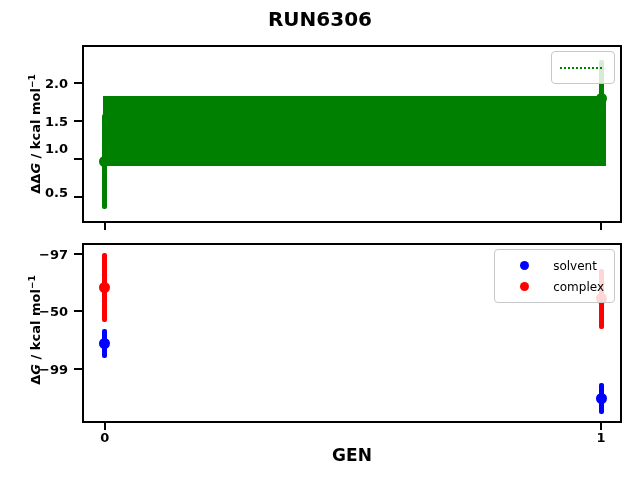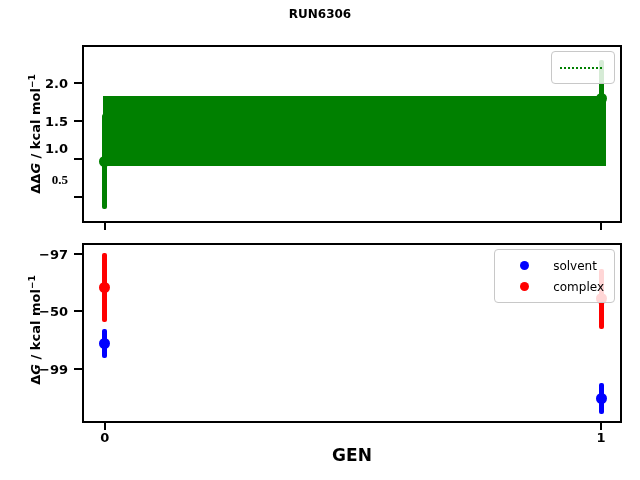--- a/index.html
+++ b/index.html
@@ -2,21 +2,21 @@
 <html><head>
 <meta charset="utf-8">
 <style>
   html,body { margin:0; padding:0; background:#fff; }
   #figure {
     position:relative; width:640px; height:480px; background:#ffffff;
     font-family:"DejaVu Sans", sans-serif; overflow:hidden;
   }
   #suptitle {
     position:absolute; left:0; top:7px; width:640px; text-align:center;
-    font-size:12px; font-weight:bold; color:#000;
+    font-size:20px; font-weight:bold; color:#000;
   }
   .axes {
     position:absolute; border:2px solid #000; box-sizing:border-box; background:#fff;
   }
   #axes-top    { left:82px; top:45px;  width:540px; height:178px; }
   #axes-bottom { left:82px; top:243px; width:540px; height:180px; }
   .ylabel {
     position:absolute; white-space:nowrap; font-size:13px; font-weight:bold; color:#000;
     transform-origin:0 0; transform:rotate(-90deg) translateX(-50%);
   }
@@ -76,21 +76,21 @@
       <div class="ebar" style="left: 514.641px; top: 12.9737px; width: 5px; height: 76.3158px; background: rgb(0, 128, 0);"></div>
       <div class="dot" style="left: 15.3444px; top: 108.974px; background: rgb(0, 128, 0);"></div>
       <div class="dot" style="left: 511.641px; top: 45.6316px; background: rgb(0, 128, 0);"></div>
       <div class="ytickmark" style="top: 34.8684px;"></div>
       <div class="yticklabel" style="top: 35.8684px;">2.0</div>
       <div class="ytickmark" style="top: 73.0263px;"></div>
       <div class="yticklabel" style="top: 74.0263px;">1.5</div>
       <div class="ytickmark" style="top: 111.184px;"></div>
       <div class="yticklabel" style="top: 101px;">1.0</div>
       <div class="ytickmark" style="top: 149.342px;"></div>
-      <div class="yticklabel" style="top: 133px; font-family: Liberation Serif, serif;">0.5</div>
+      <div class="yticklabel" style="top: 145px;">0.5</div>
       <div class="xtickmark" style="left: 20.8444px;"></div>
       <div class="xtickmark" style="left: 517.141px;"></div>
       <div class="legend">
         <div class="legend-row">
           <div class="legend-marker-box">
             <div class="legend-dotted" style="border-top-color: rgb(0, 128, 0);"></div>
           </div>
         </div>
       </div>
     </div>

